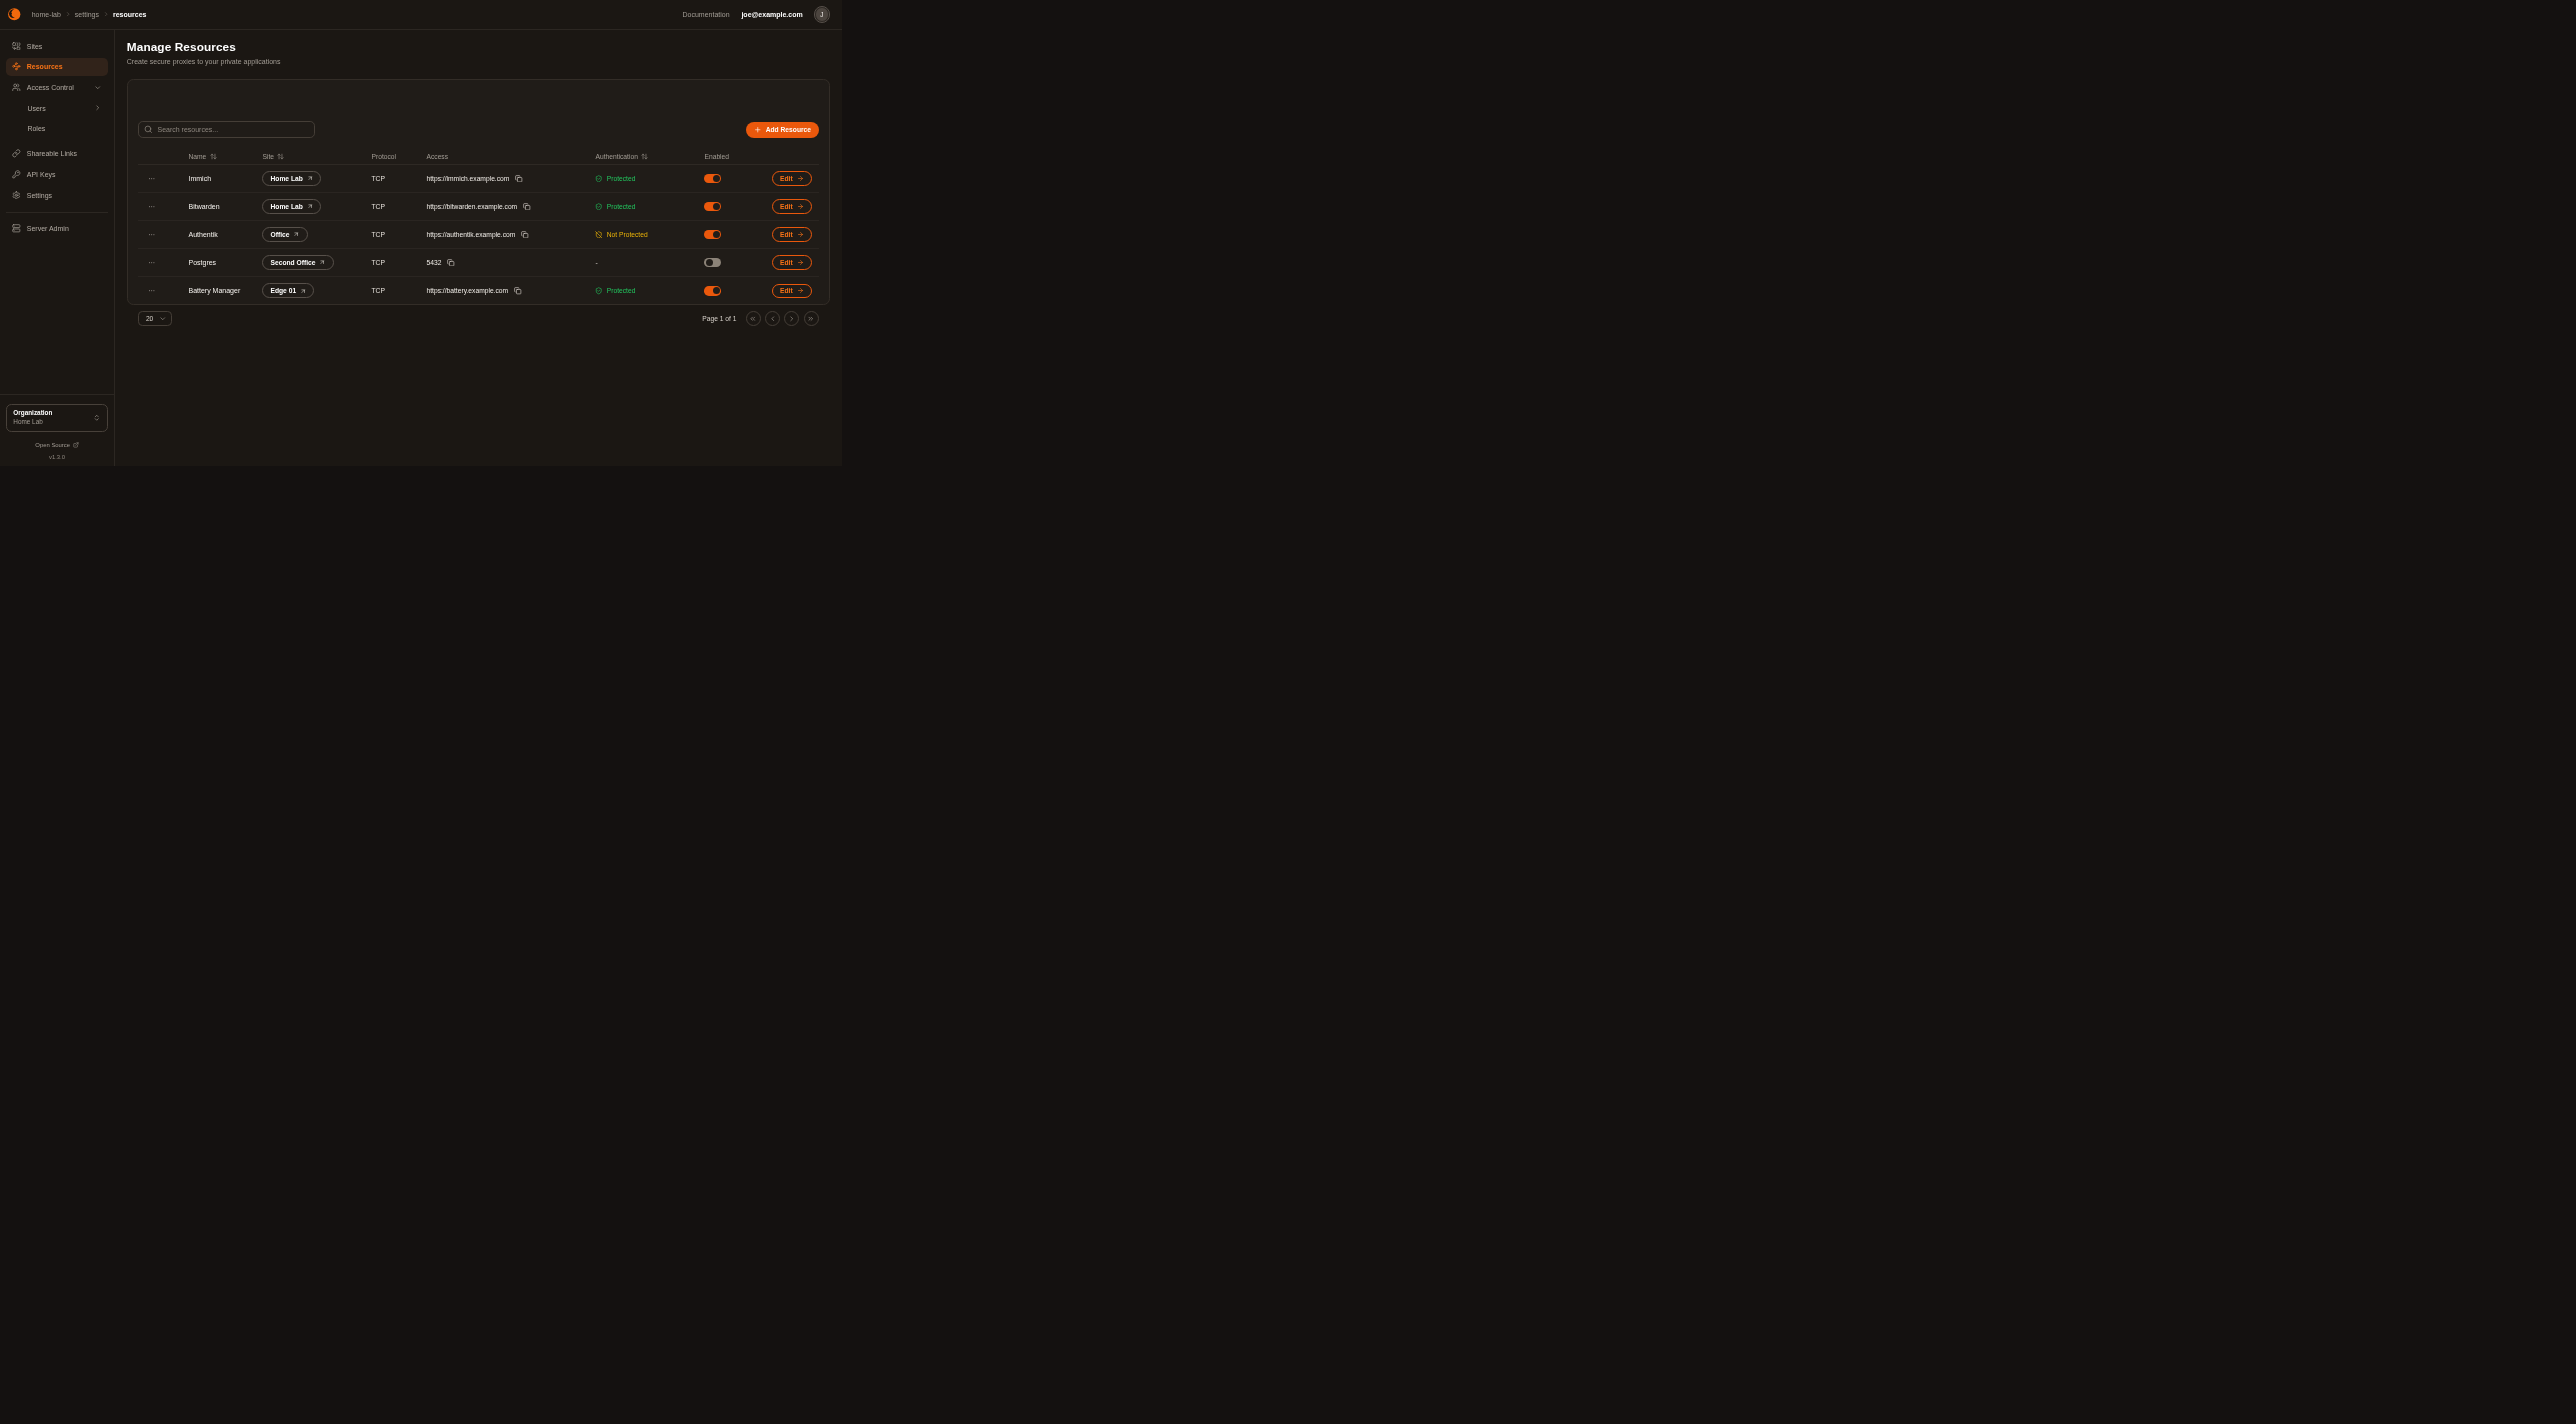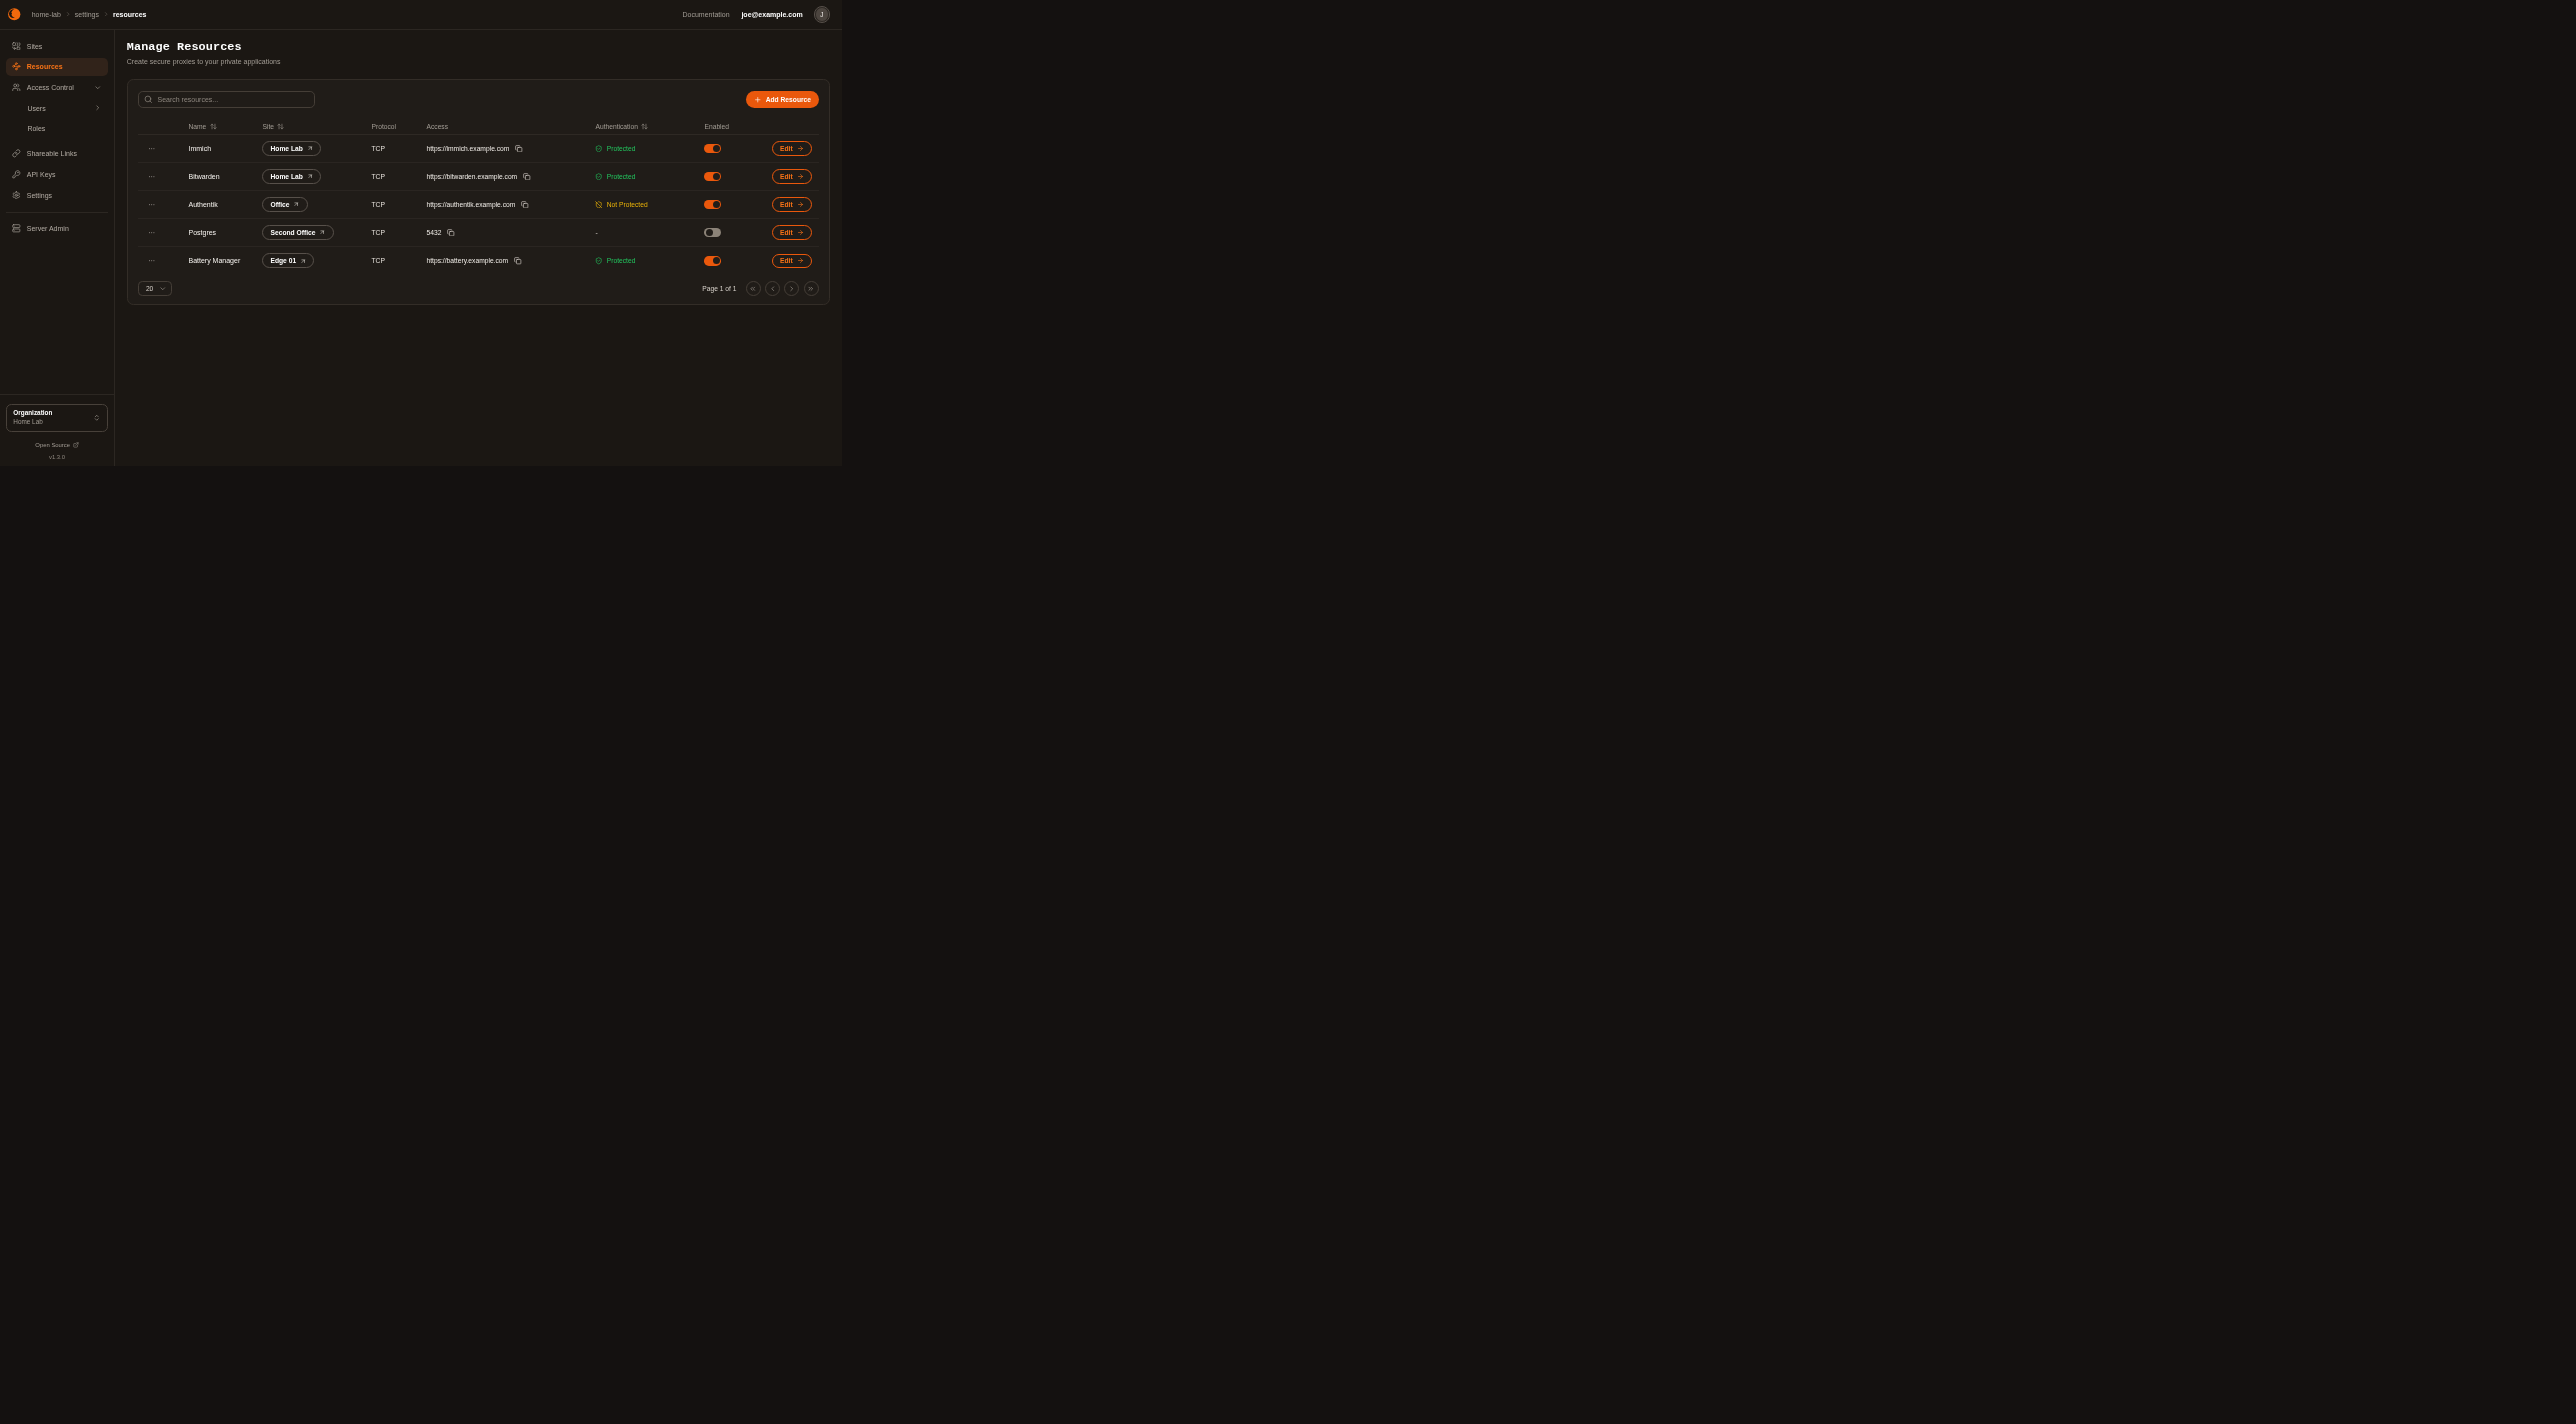--- a/index.html
+++ b/index.html
@@ -72,28 +72,28 @@
   .org-box .chev { margin-left:auto; color:#a39d95; display:inline-flex; }
   .side-footer { text-align:center; padding:7.5px 0 1.1px 0; }
   .open-source {
     display:inline-flex; align-items:center; gap:2.7px;
     font-size:5.9px; color:#a39d95; cursor:pointer; text-decoration:none;
   }
   .version { font-size:5.9px; color:#8d867e; margin-top:4.3px; }
 
   
   .main { flex:1; min-width:0; padding:10.7px 11.8px 0 11.8px; overflow:hidden; }
-  .page-title { font-size:11.8px; font-weight:bold; color:#ffffff; letter-spacing:0.1px;font-family:Liberation Mono, monospace; }
+  .page-title { font-size:11.8px; font-weight:bold; color:#ffffff; letter-spacing:0.1px; }
   .page-subtitle { font-size:7px; color:#a39d95; margin-top:3.8px; }
 
   .card {
     margin-top:14.5px; background:#201c18; border:0.5px solid #332d27;
     border-radius:6.4px; padding:10.7px; height:226px;
   }
-  .card-top { display:flex; align-items:flex-start; }
+  .card-top { display:flex; align-items:flex-end;margin-top:30px; }
   .search-wrap { position:relative; width:177px; }
   .search-wrap .ic { position:absolute; left:5.9px; top:4.3px; color:#8d867e; }
   .search-input {
     width:177px; height:17px; background:transparent;
     border:0.5px solid #453e37; border-radius:4.8px;
     padding:0 5.4px 0 18px; font-size:7px; color:#e9e4de;
     font-family:"Liberation Sans", sans-serif; outline:none;
   }
   .search-input::placeholder { color:#8d867e; }
   .add-btn {

